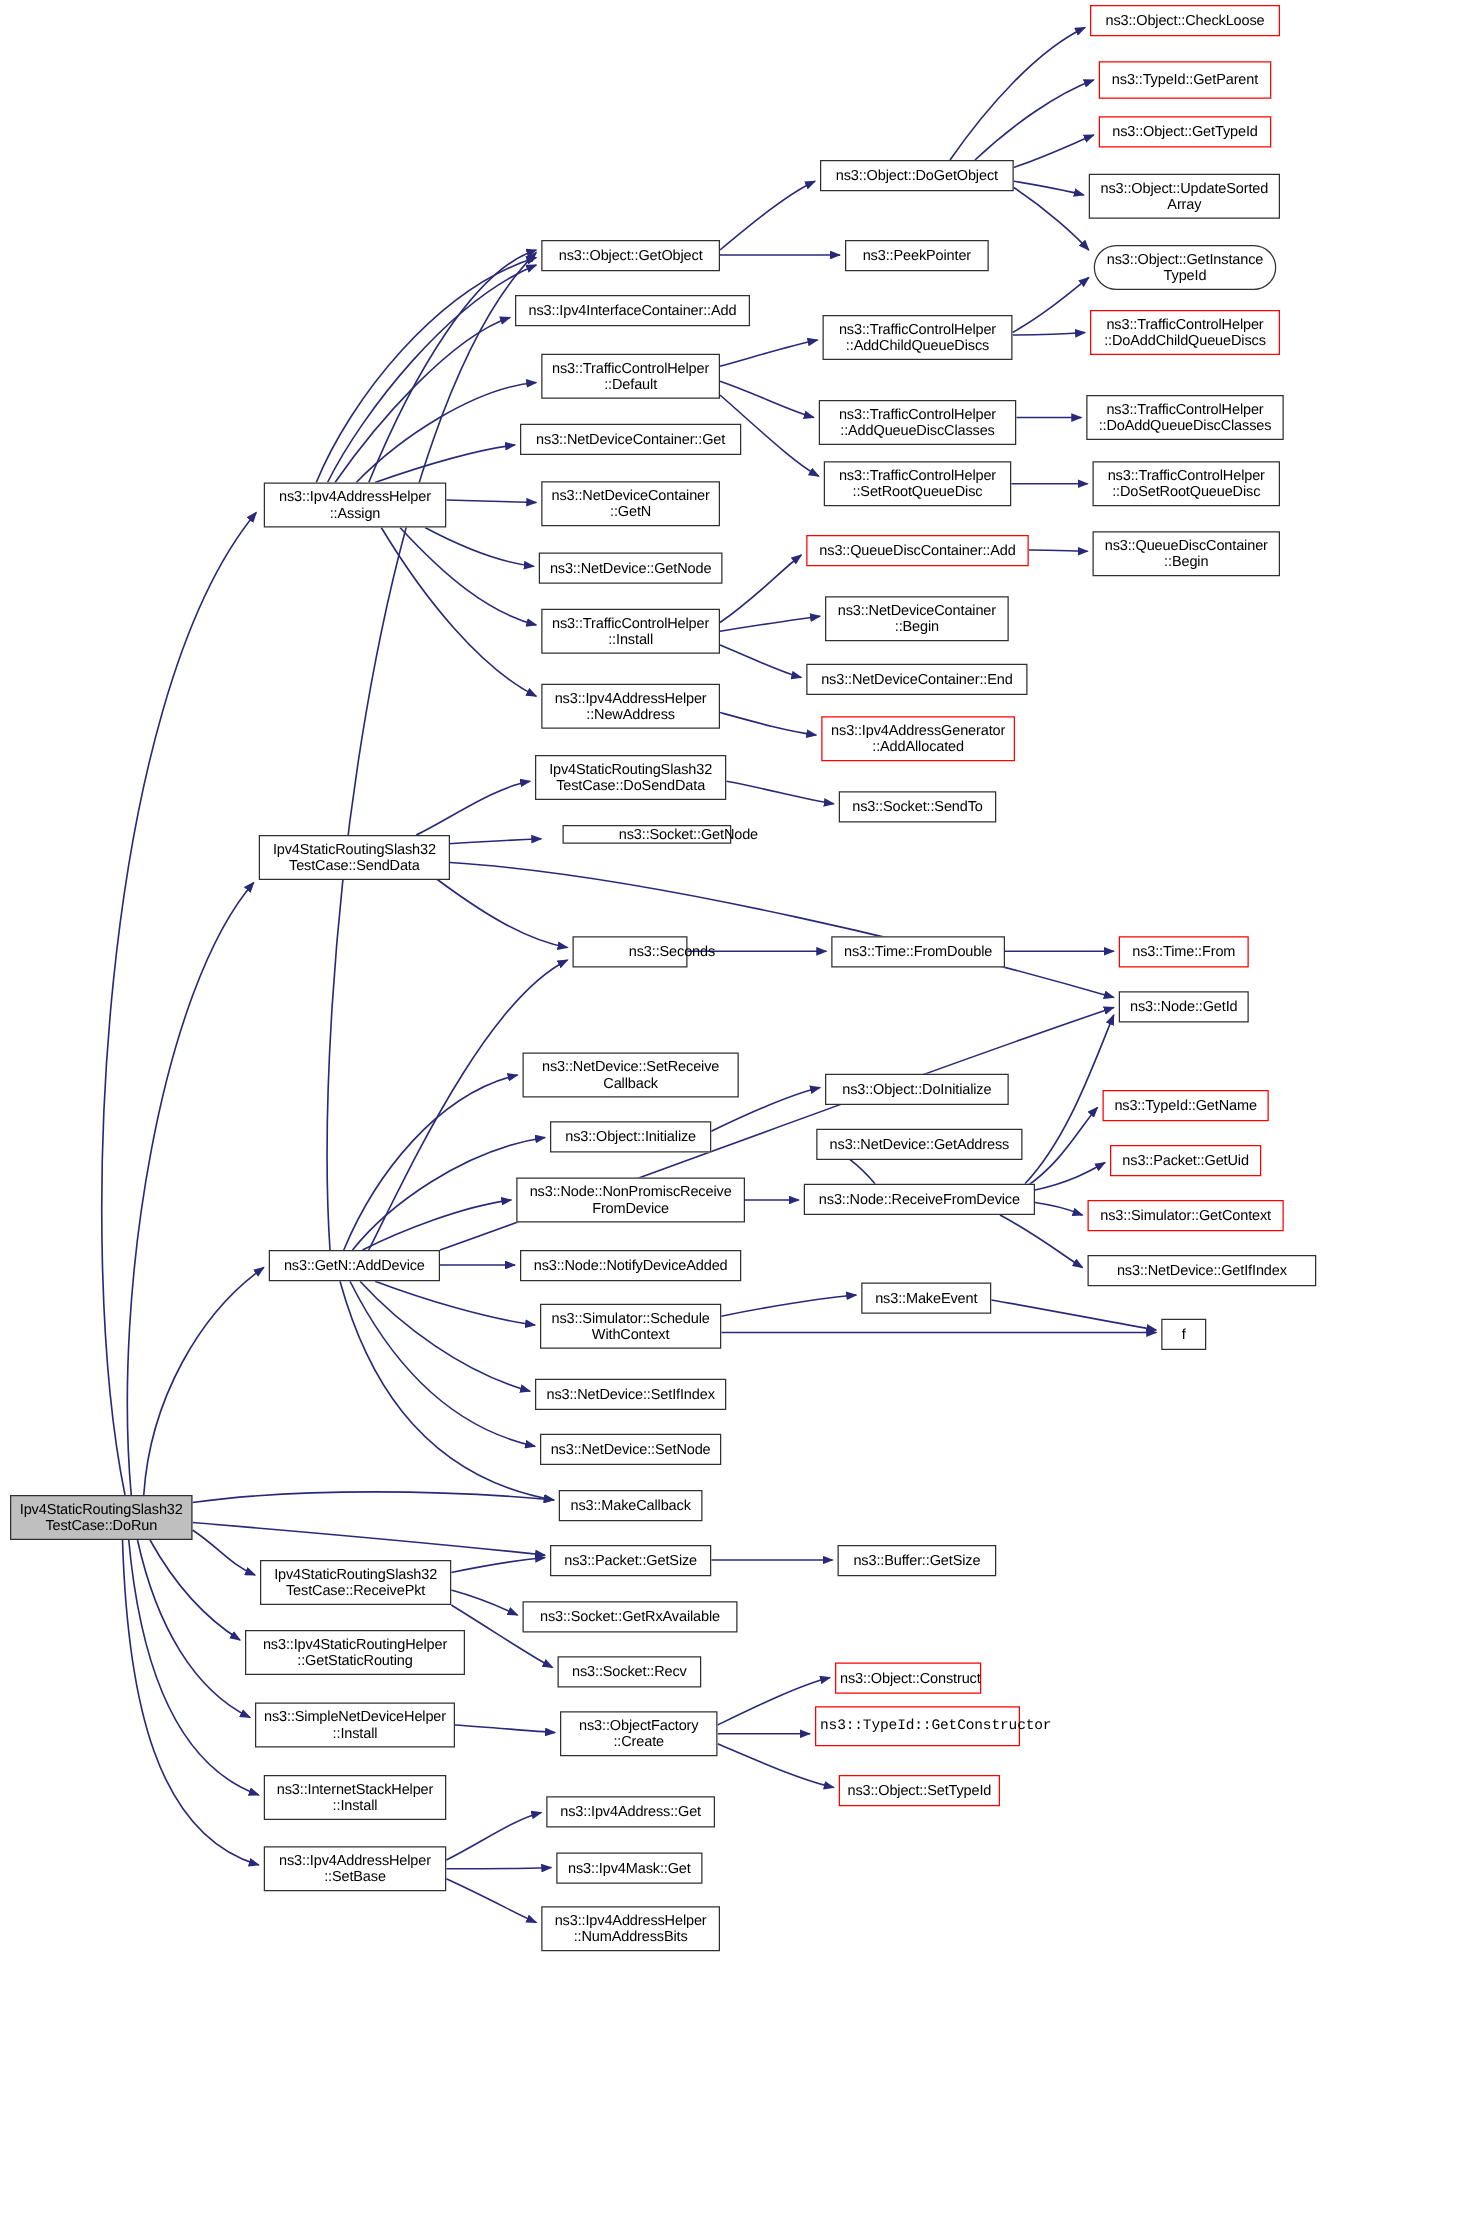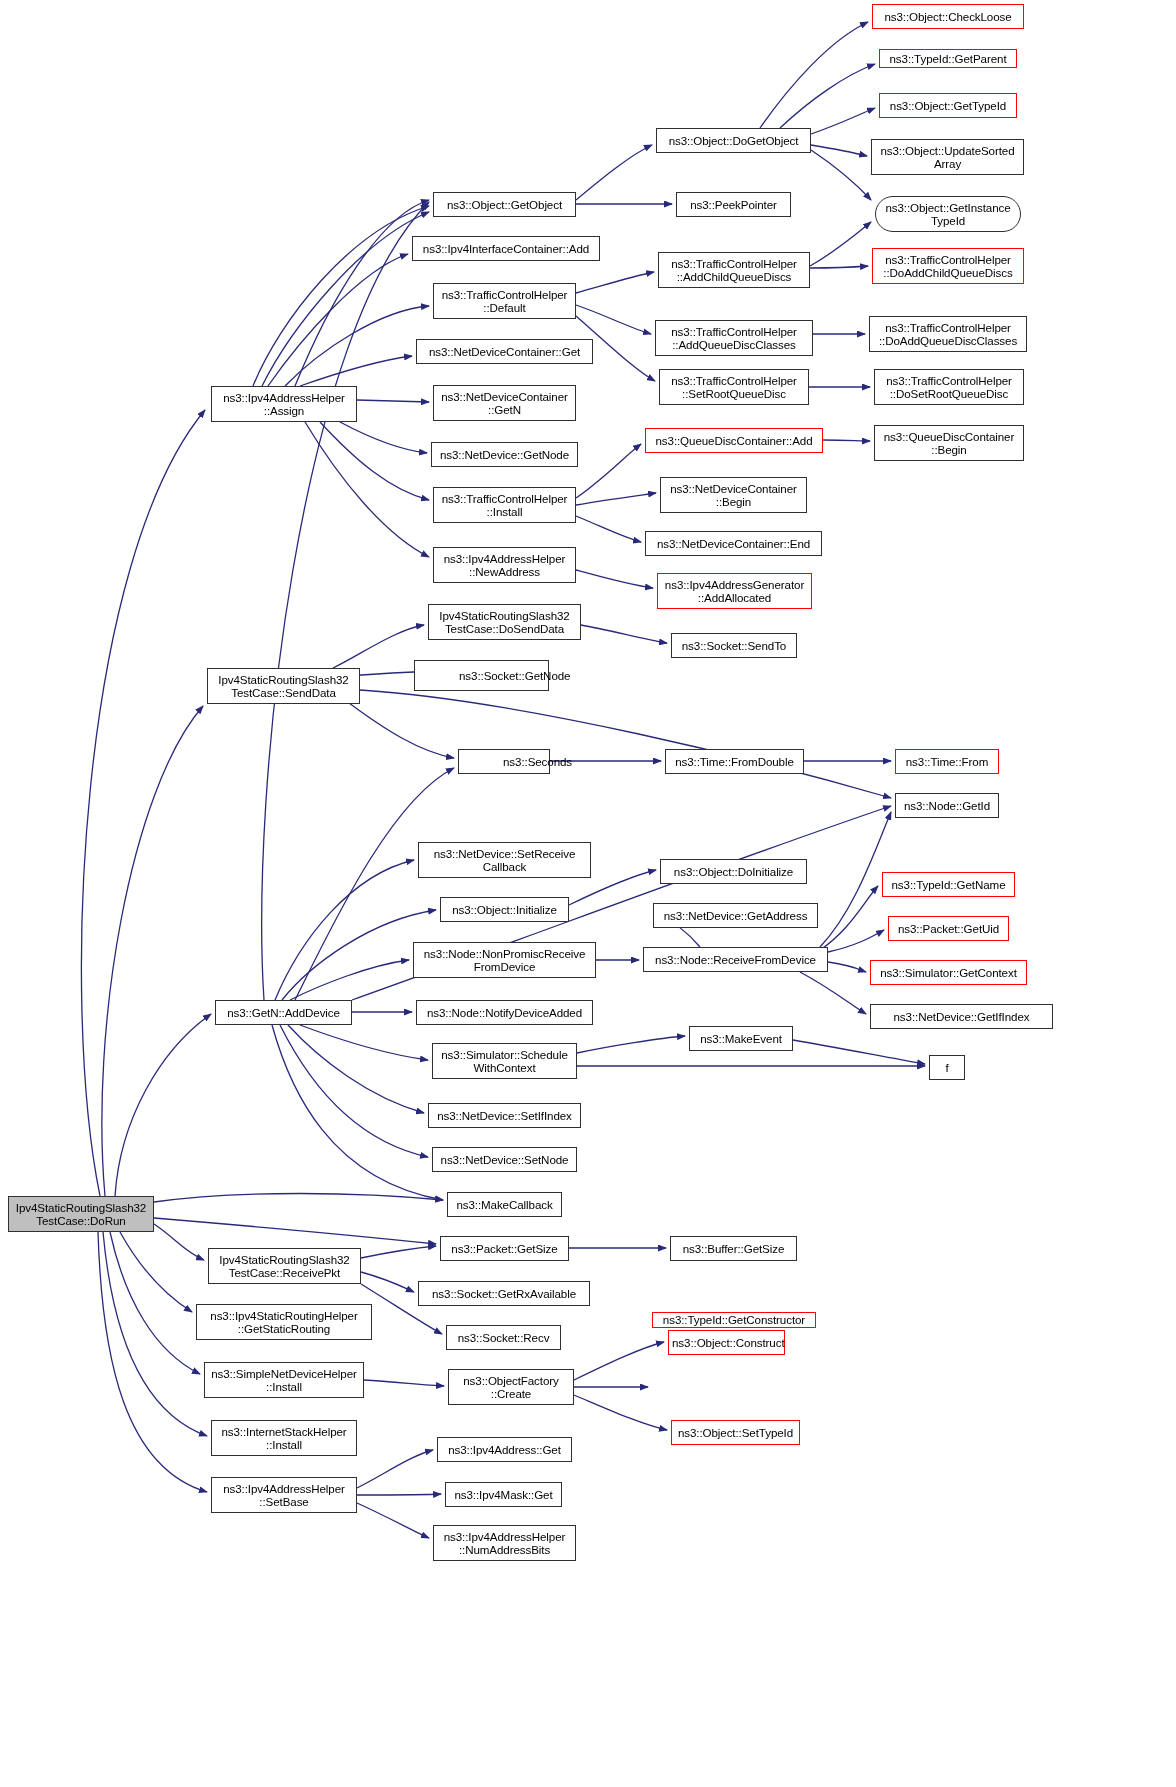--- a/index.html
+++ b/index.html
@@ -155,21 +155,21 @@
       <div class="node" style="left: 416px; top: 339px; width: 177px; height: 25px;"><span>ns3::NetDeviceContainer::Get</span></div>
       <div class="node" style="left: 433px; top: 385px; width: 143px; height: 36px;"><span>ns3::NetDeviceContainer
 ::GetN</span></div>
       <div class="node" style="left: 431px; top: 442px; width: 147px; height: 25px;"><span>ns3::NetDevice::GetNode</span></div>
       <div class="node" style="left: 433px; top: 487px; width: 143px; height: 36px;"><span>ns3::TrafficControlHelper
 ::Install</span></div>
       <div class="node" style="left: 433px; top: 547px; width: 143px; height: 36px;"><span>ns3::Ipv4AddressHelper
 ::NewAddress</span></div>
       <div class="node" style="left: 428px; top: 604px; width: 153px; height: 36px;"><span>Ipv4StaticRoutingSlash32
 TestCase::DoSendData</span></div>
-      <div class="node" style="left: 414px; top: 660px; width: 135px; height: 31px; padding-left: 44px;"><span>ns3::Socket::GetNode</span></div>
+      <div class="node" style="left: 450px; top: 660px; width: 135px; height: 15px; padding-left: 44px;"><span>ns3::Socket::GetNode</span></div>
       <div class="node" style="left: 207px; top: 668px; width: 153px; height: 36px;"><span>Ipv4StaticRoutingSlash32
 TestCase::SendData</span></div>
       <div class="node" style="left: 458px; top: 749px; width: 92px; height: 25px; padding-left: 44px;"><span>ns3::Seconds</span></div>
       <div class="node" style="left: 418px; top: 842px; width: 173px; height: 36px;"><span>ns3::NetDevice::SetReceive
 Callback</span></div>
       <div class="node" style="left: 440px; top: 897px; width: 129px; height: 25px;"><span>ns3::Object::Initialize</span></div>
       <div class="node" style="left: 413px; top: 942px; width: 183px; height: 36px;"><span>ns3::Node::NonPromiscReceive
 FromDevice</span></div>
       <div class="node" style="left: 215px; top: 1000px; width: 137px; height: 25px;"><span>ns3::GetN::AddDevice</span></div>
       <div class="node" style="left: 416px; top: 1000px; width: 177px; height: 25px;"><span>ns3::Node::NotifyDeviceAdded</span></div>
@@ -212,21 +212,21 @@
       <div class="node red" style="left: 657px; top: 573px; width: 155px; height: 36px;"><span>ns3::Ipv4AddressGenerator
 ::AddAllocated</span></div>
       <div class="node" style="left: 671px; top: 633px; width: 126px; height: 25px;"><span>ns3::Socket::SendTo</span></div>
       <div class="node" style="left: 665px; top: 749px; width: 139px; height: 25px;"><span>ns3::Time::FromDouble</span></div>
       <div class="node" style="left: 660px; top: 859px; width: 147px; height: 25px;"><span>ns3::Object::DoInitialize</span></div>
       <div class="node" style="left: 653px; top: 903px; width: 165px; height: 25px;"><span>ns3::NetDevice::GetAddress</span></div>
       <div class="node" style="left: 643px; top: 947px; width: 185px; height: 25px;"><span>ns3::Node::ReceiveFromDevice</span></div>
       <div class="node" style="left: 689px; top: 1026px; width: 104px; height: 25px;"><span>ns3::MakeEvent</span></div>
       <div class="node" style="left: 670px; top: 1236px; width: 127px; height: 25px;"><span>ns3::Buffer::GetSize</span></div>
       <div class="node red" style="left: 872px; top: 4px; width: 152px; height: 25px;"><span>ns3::Object::CheckLoose</span></div>
-      <div class="node red" style="left: 879px; top: 49px; width: 138px; height: 19px;"><span>ns3::TypeId::GetParent</span></div>
+      <div class="node red" style="left: 879px; top: 49px; width: 138px; height: 30px;"><span>ns3::TypeId::GetParent</span></div>
       <div class="node red" style="left: 879px; top: 93px; width: 138px; height: 25px;"><span>ns3::Object::GetTypeId</span></div>
       <div class="node" style="left: 871px; top: 139px; width: 153px; height: 36px;"><span>ns3::Object::UpdateSorted
 Array</span></div>
       <div class="node" style="left: 875px; top: 196px; width: 146px; height: 36px; border-radius: 18px;"><span>ns3::Object::GetInstance
 TypeId</span></div>
       <div class="node red" style="left: 872px; top: 248px; width: 152px; height: 36px;"><span>ns3::TrafficControlHelper
 ::DoAddChildQueueDiscs</span></div>
       <div class="node" style="left: 869px; top: 316px; width: 158px; height: 36px;"><span>ns3::TrafficControlHelper
 ::DoAddQueueDiscClasses</span></div>
       <div class="node" style="left: 874px; top: 369px; width: 150px; height: 36px;"><span>ns3::TrafficControlHelper
@@ -234,16 +234,16 @@
       <div class="node" style="left: 874px; top: 425px; width: 150px; height: 36px;"><span>ns3::QueueDiscContainer
 ::Begin</span></div>
       <div class="node red" style="left: 895px; top: 749px; width: 104px; height: 25px;"><span>ns3::Time::From</span></div>
       <div class="node" style="left: 895px; top: 793px; width: 104px; height: 25px;"><span>ns3::Node::GetId</span></div>
       <div class="node red" style="left: 882px; top: 872px; width: 133px; height: 25px;"><span>ns3::TypeId::GetName</span></div>
       <div class="node red" style="left: 888px; top: 916px; width: 121px; height: 25px;"><span>ns3::Packet::GetUid</span></div>
       <div class="node red" style="left: 870px; top: 960px; width: 157px; height: 25px;"><span>ns3::Simulator::GetContext</span></div>
       <div class="node" style="left: 870px; top: 1004px; width: 183px; height: 25px;"><span>ns3::NetDevice::GetIfIndex</span></div>
       <div class="node" style="left: 929px; top: 1055px; width: 36px; height: 25px;"><span>f</span></div>
       <div class="node red" style="left: 668px; top: 1330px; width: 117px; height: 25px; justify-content: flex-end;"><span>ns3::Object::Construct</span></div>
-      <div class="node red" style="left: 652px; top: 1312px; width: 164px; height: 16px;"><span>ns3::TypeId::GetConstructor</span></div>
+      <div class="node red" style="left: 652px; top: 1365px; width: 164px; height: 32px; font-family: Liberation Mono, monospace;"><span>ns3::TypeId::GetConstructor</span></div>
       <div class="node red" style="left: 671px; top: 1420px; width: 129px; height: 25px;"><span>ns3::Object::SetTypeId</span></div>
     </div>
 </div>
 
 </body></html>

